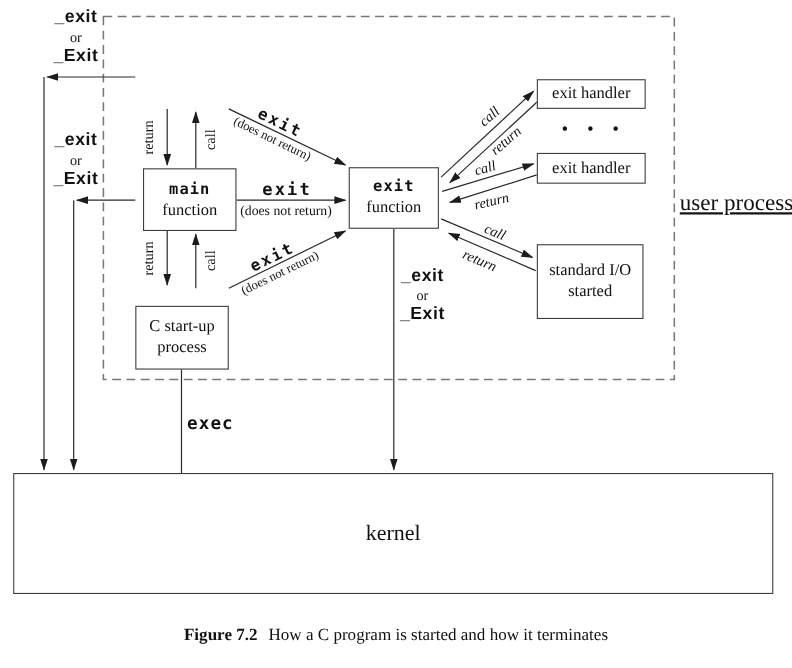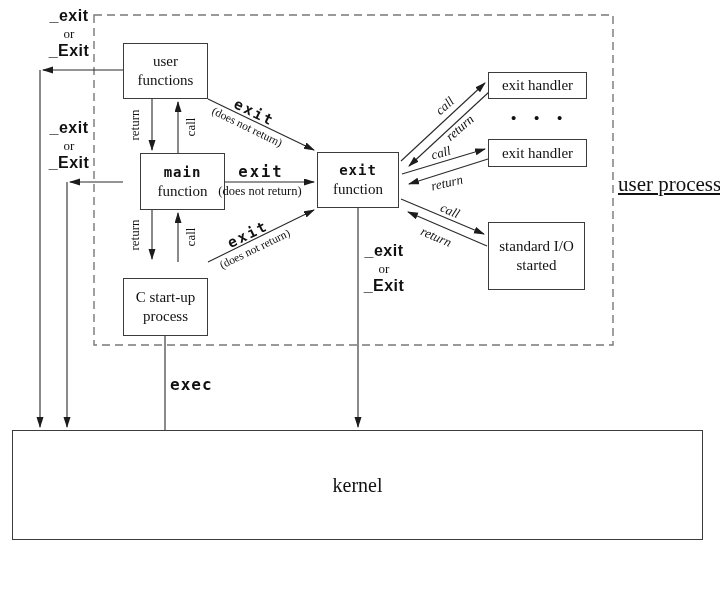--- a/index.html
+++ b/index.html
@@ -68,26 +68,22 @@
 
       <line x1="401" y1="161" x2="485" y2="83" marker-end="url(#arr)"></line>
       <line x1="489" y1="92" x2="409" y2="166" marker-end="url(#arr)"></line>
       <line x1="402" y1="174" x2="485" y2="149" marker-end="url(#arr)"></line>
       <line x1="488" y1="159" x2="409" y2="184" marker-end="url(#arr)"></line>
       <line x1="401" y1="199" x2="484" y2="234" marker-end="url(#arr)"></line>
       <line x1="487" y1="246" x2="408" y2="212" marker-end="url(#arr)"></line>
     </g>
   </svg>
 
-  <div class="box" style="left:123px;top:43px;width:85px;height:56px;">
-    <span class="serif">user</span>
-    <span class="serif">functions</span>
-  </div>
 
-  <div class="box" style="left:140px;top:153px;width:85px;height:57px;">
+  <div class="box" style="left:130px;top:153px;width:85px;height:57px;">
     <span class="mono">main</span>
     <span class="serif">function</span>
   </div>
 
   <div class="box" style="left:123px;top:262px;width:85px;height:58px;margin-top:16px;">
     <span class="serif">C start-up</span>
     <span class="serif">process</span>
   </div>
 
   <div class="box" style="left:317px;top:152px;width:82px;height:56px;">
@@ -158,14 +154,17 @@
   <div class="lbl rot cr it" style="left:441px;top:153px;transform:translate(-50%,-50%) rotate(-15deg);">call</div>
   <div class="lbl rot cr it" style="left:447px;top:183px;transform:translate(-50%,-50%) rotate(-13deg);">return</div>
 
   <div class="lbl rot cr it" style="left:450px;top:211px;transform:translate(-50%,-50%) rotate(23deg);">call</div>
   <div class="lbl rot cr it" style="left:436px;top:237px;transform:translate(-50%,-50%) rotate(23deg);">return</div>
 
   <div class="lbl mono" style="left:170px;top:375px;font-size:16px;letter-spacing:1px;">exec</div>
 
   <div class="lbl serif" style="left:618px;top:172px;font-size:21px;text-decoration:underline;">user process</div>
 
+  <div class="caption">
+    <span class="b">Figure 7.2</span><span>How a C program is started and how it terminates</span>
+  </div>
 
 </div>
 
 </body></html>

